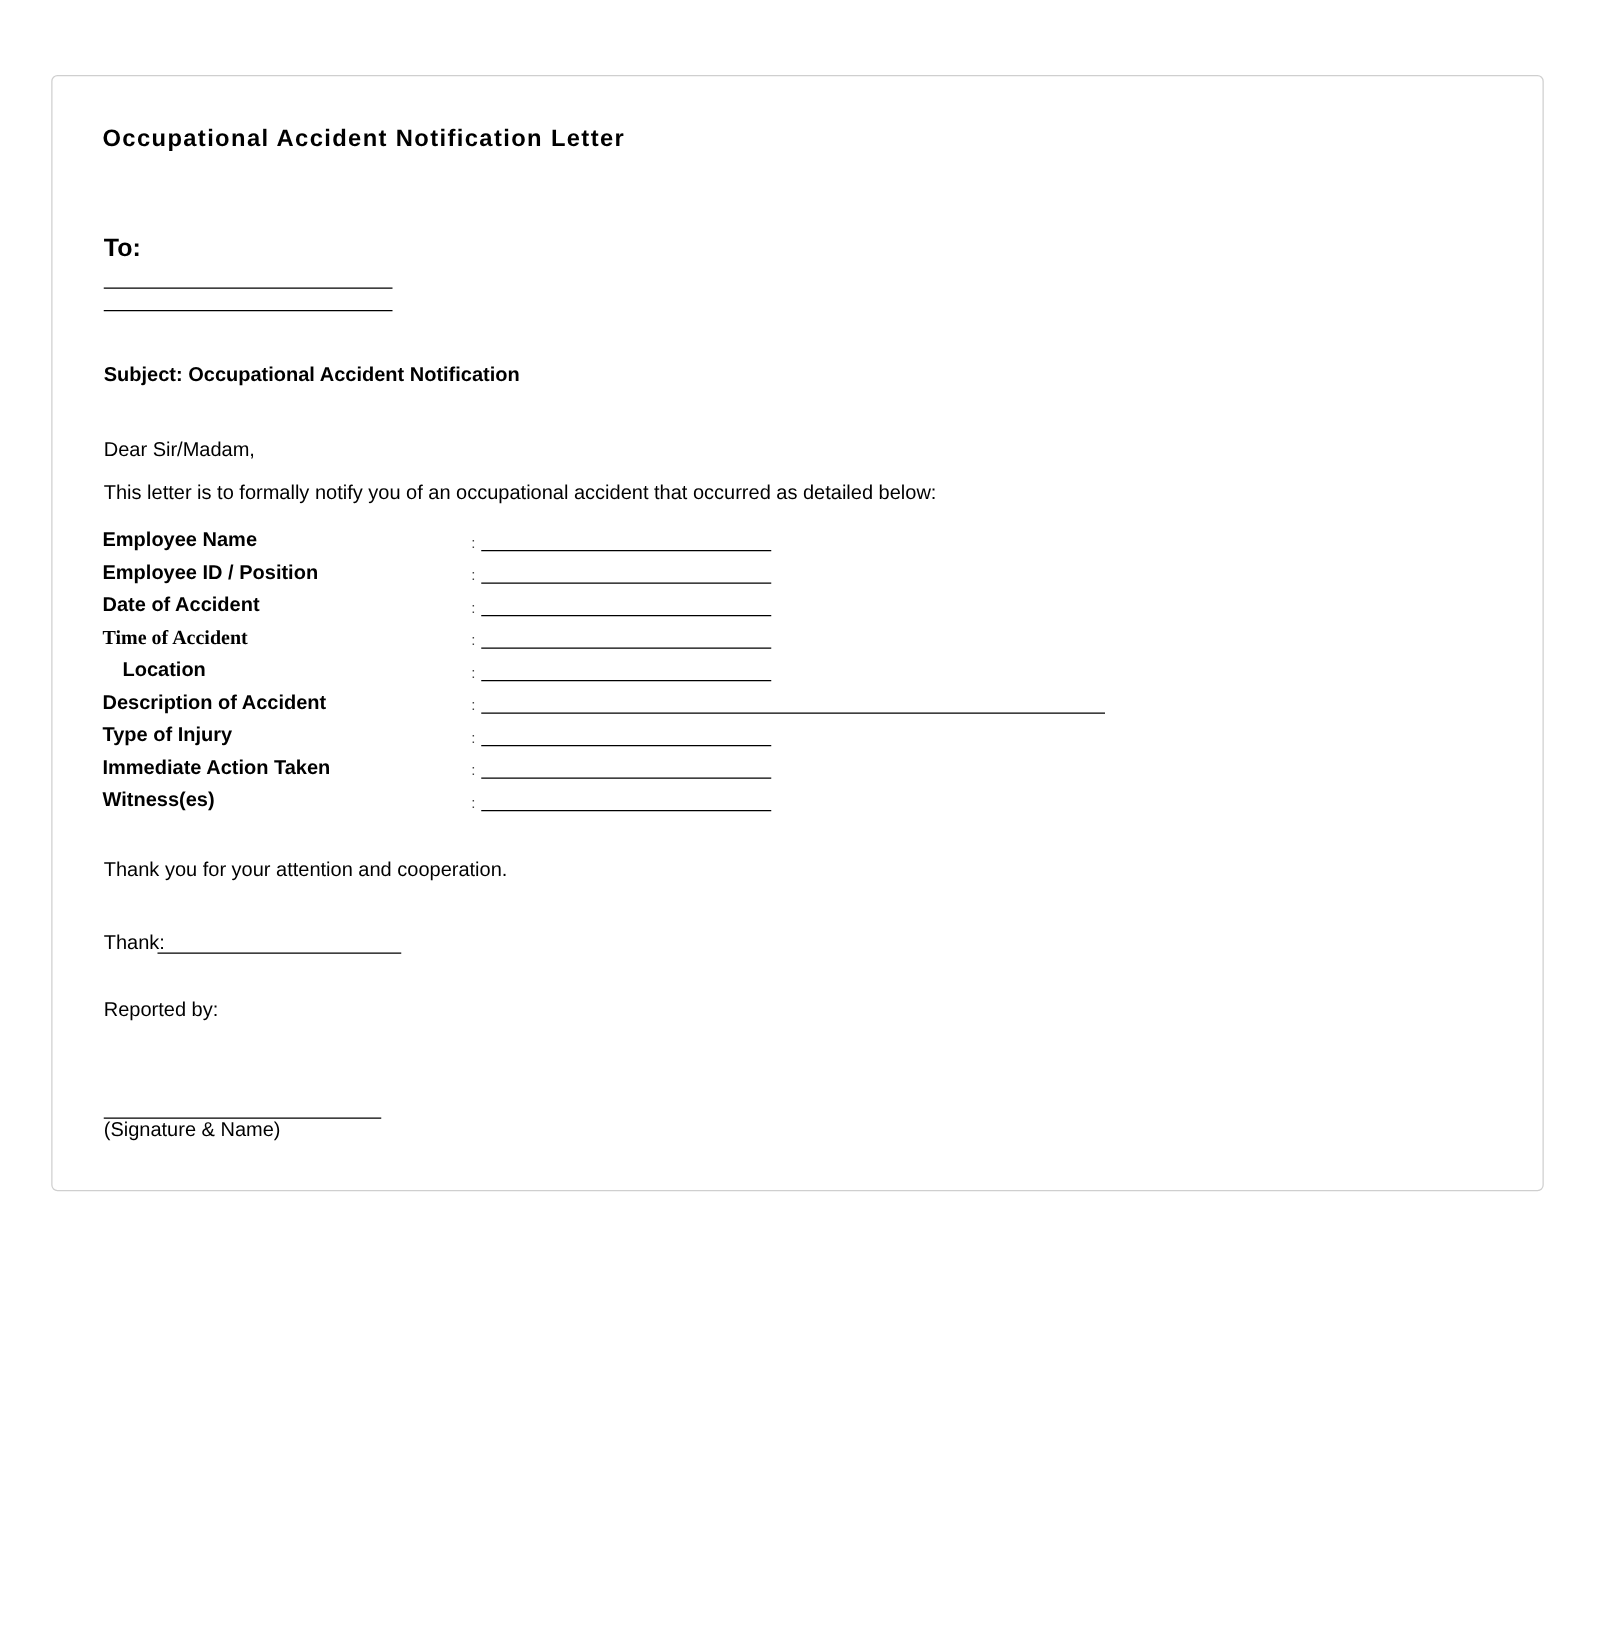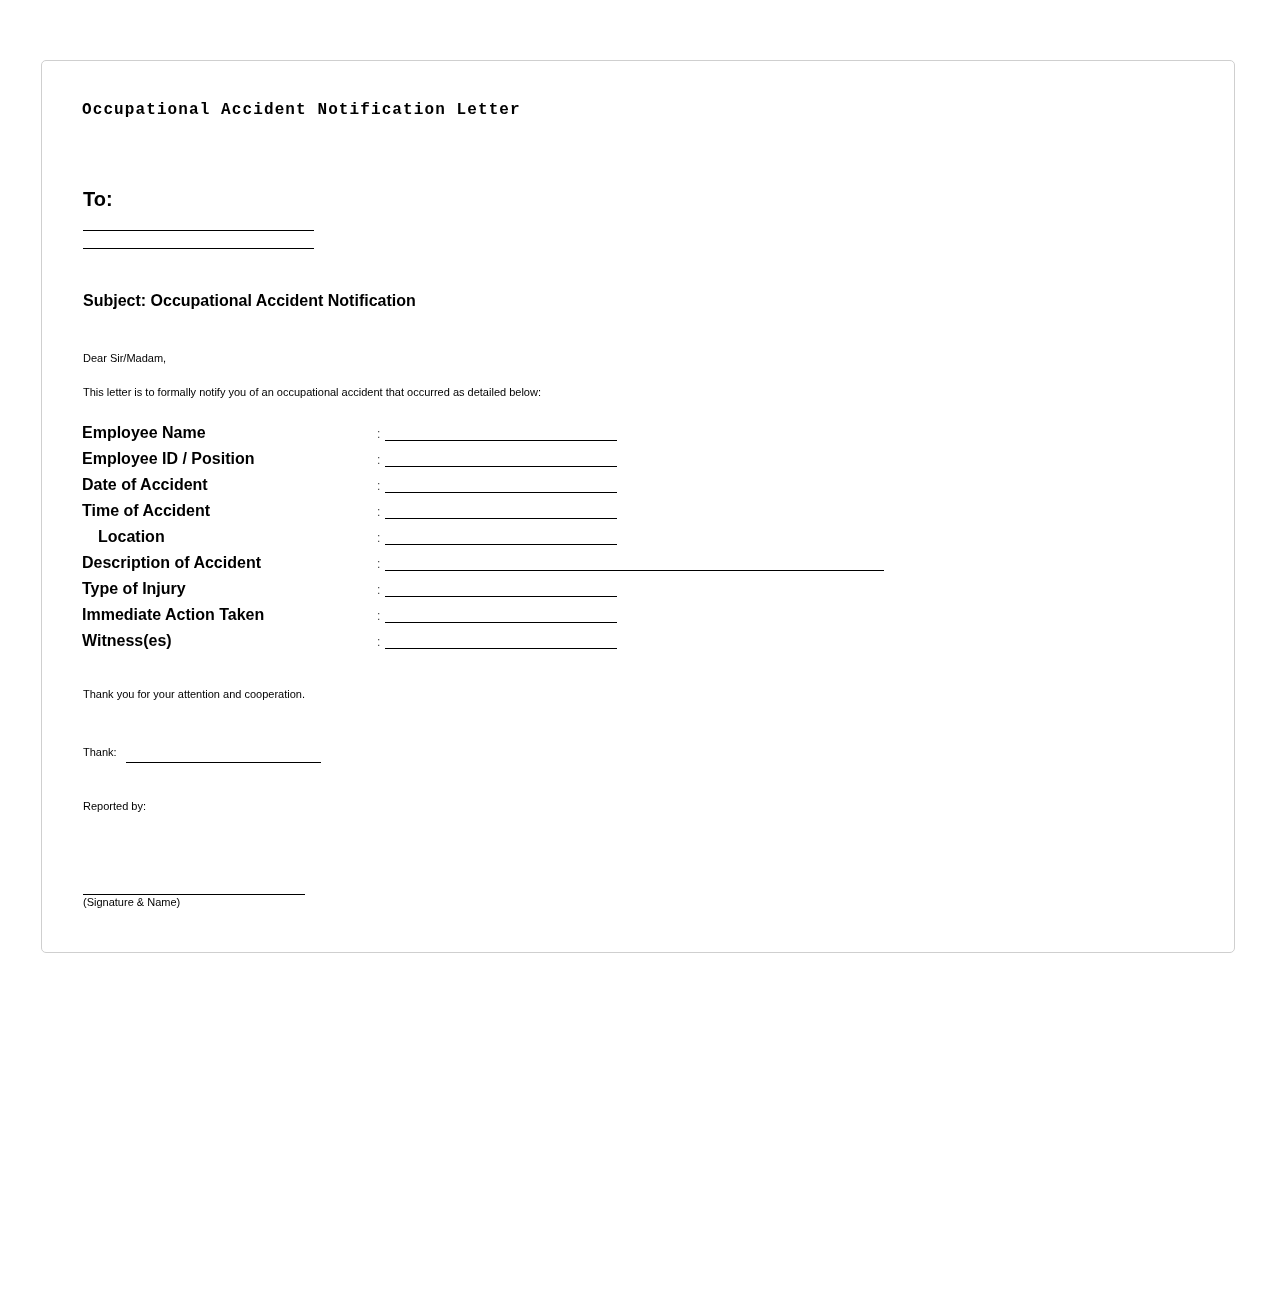--- a/index.html
+++ b/index.html
@@ -2,25 +2,25 @@
 <html><head>
 <meta charset="utf-8">
 <style>
   html, body { margin: 0; padding: 0; background: #ffffff; }
   body { width: 1278px; height: 1300px; position: relative; font-family: "Liberation Sans", sans-serif; color: #000; }
   .card {
     position: absolute; left: 41px; top: 60px; width: 1194px; height: 893px;
     border: 1px solid #cfcfcf; border-radius: 5px; box-sizing: border-box; background: #fff;
   }
   .abs { position: absolute; white-space: nowrap; }
-  .title { left: 40px; top: 40px; font-size: 16px; font-weight: bold; letter-spacing: 1.1px; font-family: Liberation Mono, monospace; }
+  .title { left: 40px; top: 40px; font-size: 19px; font-weight: bold; letter-spacing: 1.1px; }
   .to-label { left: 41px; top: 127px; font-size: 20px; font-weight: bold; }
   .line { position: absolute; height: 0; border-top: 1px solid #000; }
   .subject { left: 41px; top: 231px; font-size: 16px; font-weight: bold; }
-  .text { font-size: 11px; text-align: right; }
+  .text { font-size: 16px; text-align: right; }
   .field-label { position: absolute; left: 40px; font-size: 16px; font-weight: bold; white-space: nowrap; }
   .colon { position: absolute; left: 335px; font-size: 12px; color: #444; }
   .field-line { position: absolute; left: 343px; height: 0; border-top: 1px solid #000; }
 </style>
 </head>
 <body>
 
 <div class="card">
   <div class="abs title">Occupational Accident Notification Letter</div>
 
@@ -43,21 +43,21 @@
       <div class="field-label" style="top:389px;">Employee ID / Position</div>
       <div class="colon" style="top:392px;">:</div>
       <div class="field-line" style="top:405px; width:232px;"></div>
     </div>
     <div>
       <div class="field-label" style="top:415px;">Date of Accident</div>
       <div class="colon" style="top:418px;">:</div>
       <div class="field-line" style="top:431px; width:232px;"></div>
     </div>
     <div>
-      <div class="field-label" style="top:441px;">Time of Accident</div>
+      <div class="field-label" style="top:441px;font-family:Liberation Serif, serif;">Time of Accident</div>
       <div class="colon" style="top:444px;">:</div>
       <div class="field-line" style="top:457px; width:232px;"></div>
     </div>
     <div>
       <div class="field-label" style="top:467px;margin-left:16px;">Location</div>
       <div class="colon" style="top:470px;">:</div>
       <div class="field-line" style="top:483px; width:232px;"></div>
     </div>
     <div>
       <div class="field-label" style="top:493px;">Description of Accident</div>

